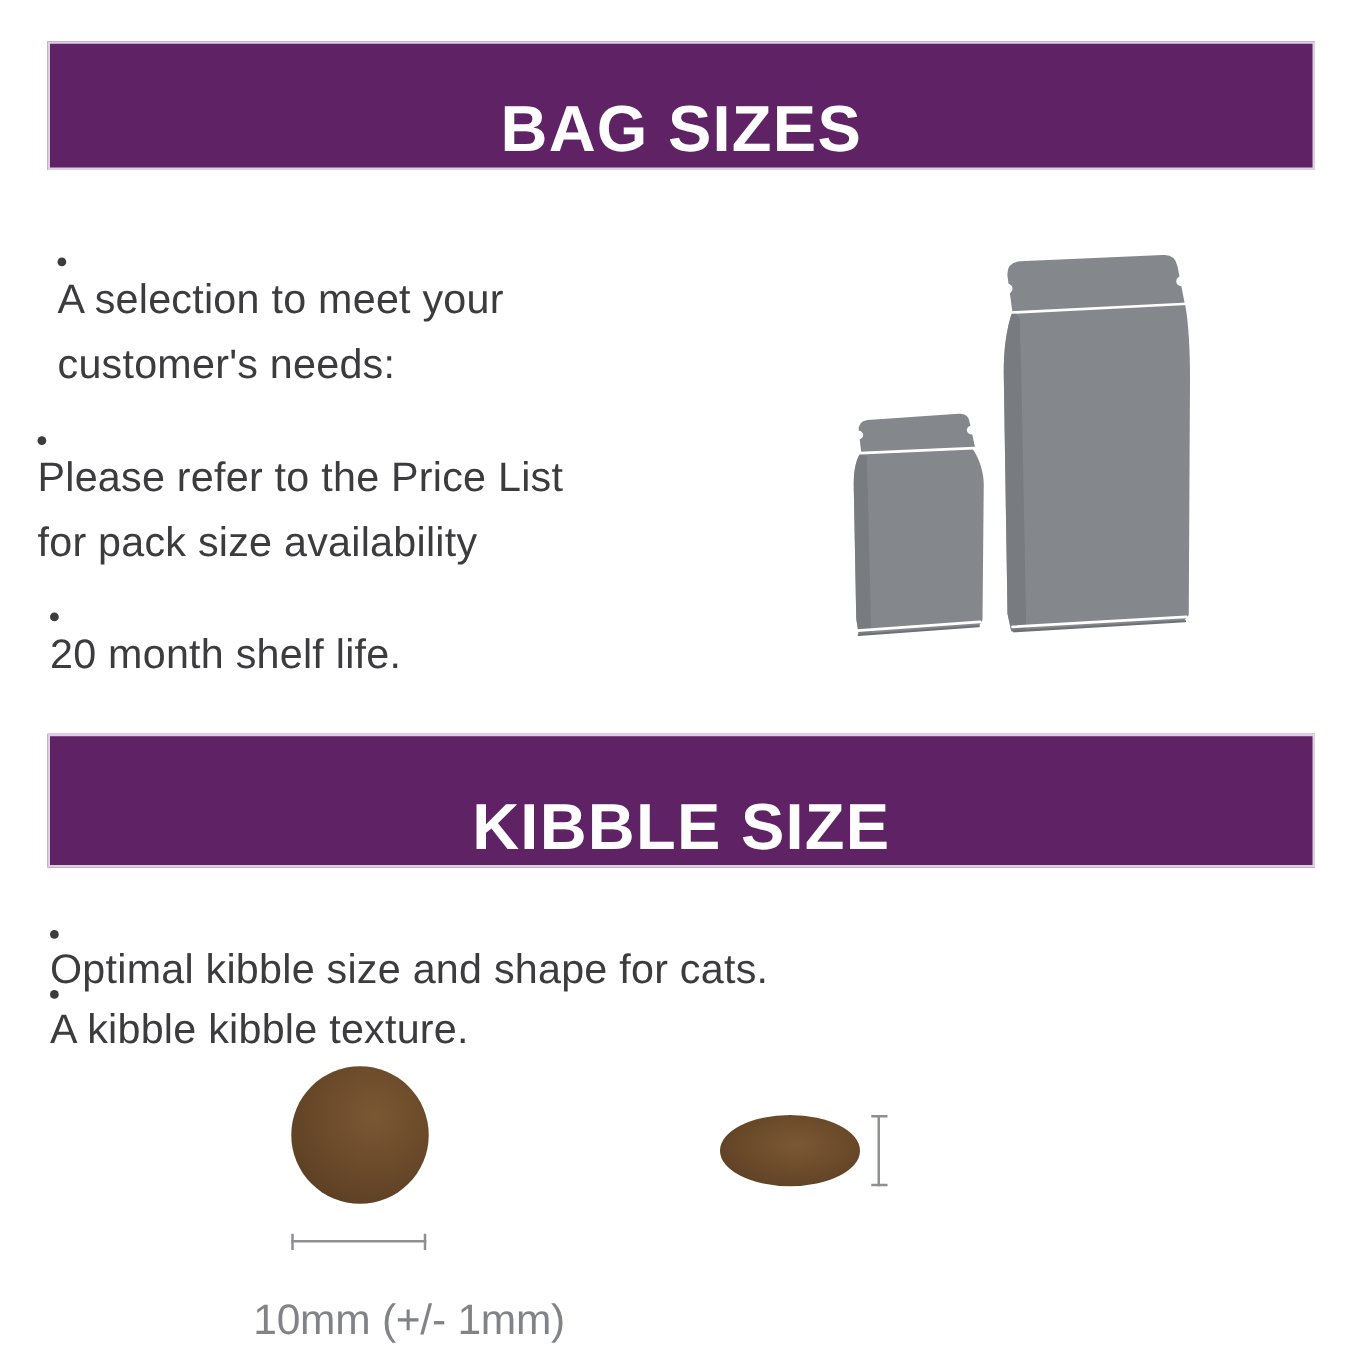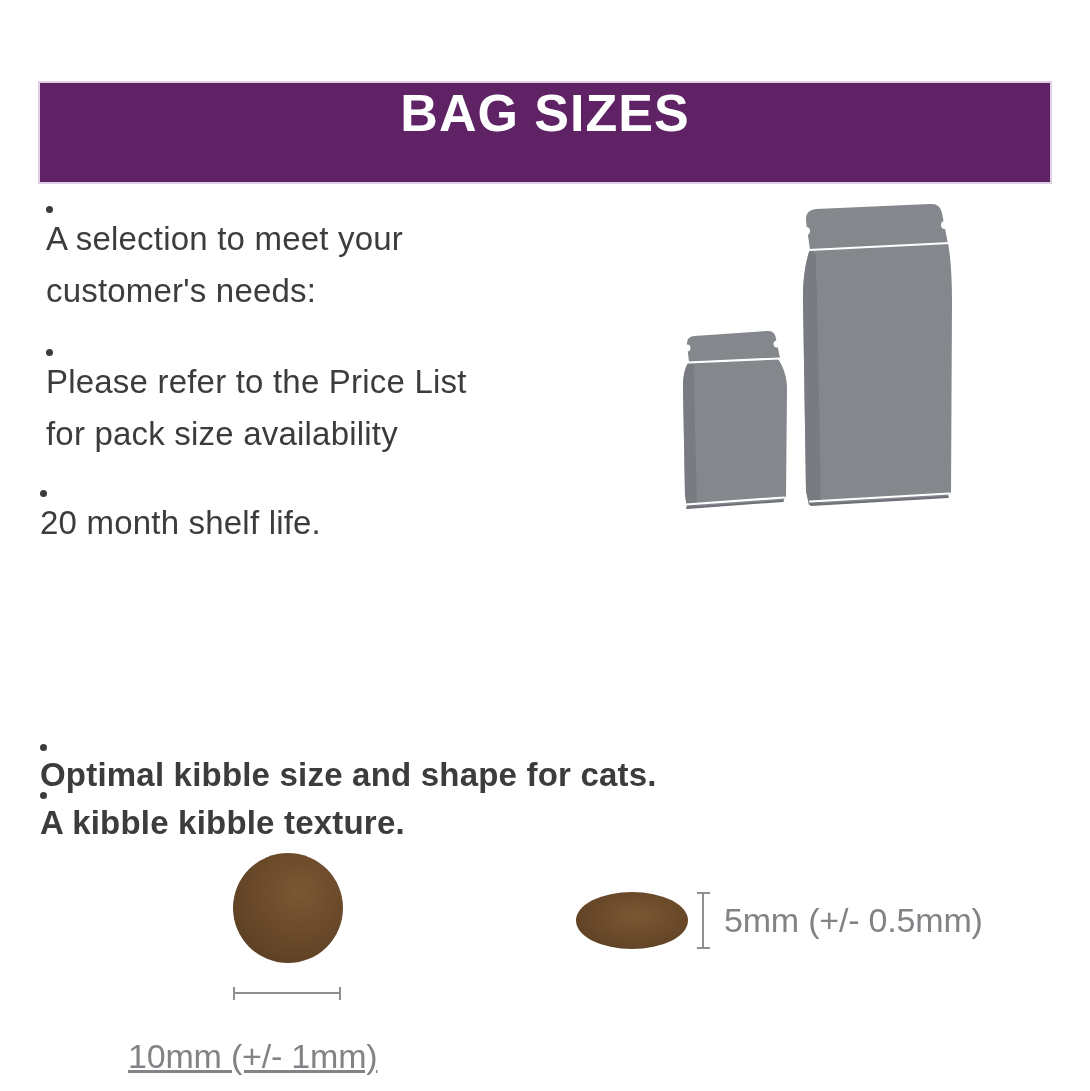--- a/index.html
+++ b/index.html
@@ -10,21 +10,21 @@
     overflow:hidden;
     font-family:"Liberation Sans", sans-serif;
     color:var(--text-dark,#3C3C3E);
   }
   
   .banner{
     position:absolute;
     left:38px;width:1010px;height:99px;
     background:var(--banner-purple,#5F2265);
     border:2px solid var(--banner-border,#DECFE2);
-    display:flex;align-items:flex-start;justify-content:center;margin-top:48px;
+    display:flex;align-items:flex-end;justify-content:center;
   }
   .banner h1{
     margin:0;
     font-size:52px;
     font-weight:700;
     letter-spacing:1px;
     color:#ffffff;
   }
   .banner-bag{top:33px;}
   .banner-kibble{top:587px;height:103px;}
@@ -42,24 +42,24 @@
     margin-right:18px;
   }
   .bullet .btext{
     font-size:33px;
     font-weight:300;
     white-space:pre-line;
     letter-spacing:0.2px;
   }
   .bag-bullets .btext{line-height:52px;}
   .bag-bullets .dot{margin-top:23px;}
-  .kibble-bullets .btext{line-height:48px;font-weight:bold;}
+  .kibble-bullets .btext{line-height:48px;}
   .kibble-bullets .dot{margin-top:21px;}
   .b1{left:46px;top:183px;}
-  .b2{left:46px;top:326px;}
+  .b2{left:30px;top:326px;}
   .b3{left:40px;top:467px;}
   .k1{left:40px;top:723px;}
   .k2{left:40px;top:771px;}
   
   .bags{position:absolute;left:660px;top:195px;}
   .bag-fill{fill:var(--bag-gray,#84878C);}
   .bag-gusset{fill:var(--bag-gray-dark,#74777C);opacity:.75;}
   .bag-line{stroke:#ffffff;stroke-width:2.2;fill:none;stroke-linecap:round;}
   .bag-edge{stroke:var(--bag-edge-dark,#6D7177);stroke-width:1.8;fill:none;stroke-linecap:round;}
   .bag-notch{fill:#ffffff;}
@@ -92,21 +92,21 @@
   .measure-v .tick-t{position:absolute;top:0;left:0;width:13px;height:2px;background:var(--measure-gray,#8E9094);}
   .measure-v .tick-b{position:absolute;bottom:0;left:0;width:13px;height:2px;background:var(--measure-gray,#8E9094);}
   .measure-label{
     position:absolute;
     font-size:34px;
     font-weight:300;
     letter-spacing:-0.2px;
     color:var(--text-gray,#818386);
     white-space:nowrap;
   }
-  .label-diameter{left:128px;top:1037px;width:324px;text-align:left;text-decoration:underline;}
+  .label-diameter{left:128px;top:1037px;width:324px;text-align:right;}
   .label-height{left:724px;top:901px;line-height:38px;}
 </style>
 </head>
 <body>
 
 <div class="canvas">
 
   <header class="banner banner-bag">
     <h1>BAG SIZES</h1>
   </header>
@@ -146,20 +146,23 @@
       <path class="bag-gusset" d="M 150 54 C 145 68 143 85 143 103 L 146 296 L 149 310 L 161 309 L 157 103 C 157 88 155 70 156 60 Z"></path>
       <path class="bag-fill" d="M 150 55 L 146 26 Q 145 15 156 14 L 270 9 Q 280 8 282 18 L 288 49 Z"></path>
       <circle class="bag-notch" cx="146" cy="36" r="4"></circle>
       <circle class="bag-notch" cx="285" cy="30" r="4"></circle>
       <path class="bag-line" d="M 149 55 L 290 48"></path>
       <path class="bag-line" d="M 150 306.5 L 289 298.5"></path>
       <path class="bag-edge" d="M 151 310 L 288 302"></path>
     </g>
   </svg>
 
+  <header class="banner banner-kibble">
+    <h1>KIBBLE SIZE</h1>
+  </header>
 
   <div class="kibble-bullets">
     <div class="bullet k1">
       <span class="dot"></span>
       <span class="btext">Optimal kibble size and shape for cats.</span>
     </div>
     <div class="bullet k2">
       <span class="dot"></span>
       <span class="btext">A kibble kibble texture.</span>
     </div>
@@ -173,15 +176,14 @@
     <span class="mline"></span>
     <span class="tick-r"></span>
   </div>
   <div class="measure-label label-diameter">10mm (+/- 1mm)</div>
 
   <div class="measure-v">
     <span class="tick-t"></span>
     <span class="mline"></span>
     <span class="tick-b"></span>
   </div>
-  <div class="measure-label label-height">5mm (+/- 0.5mm)</div>
 
 </div>
 
 </body></html>

